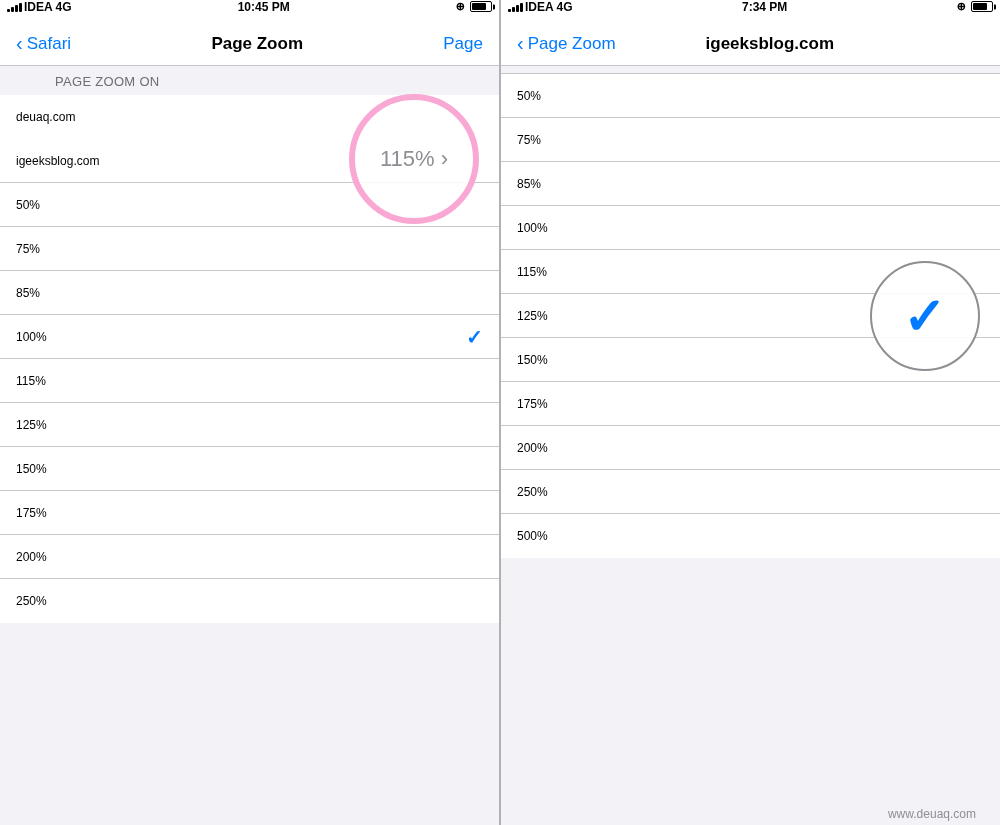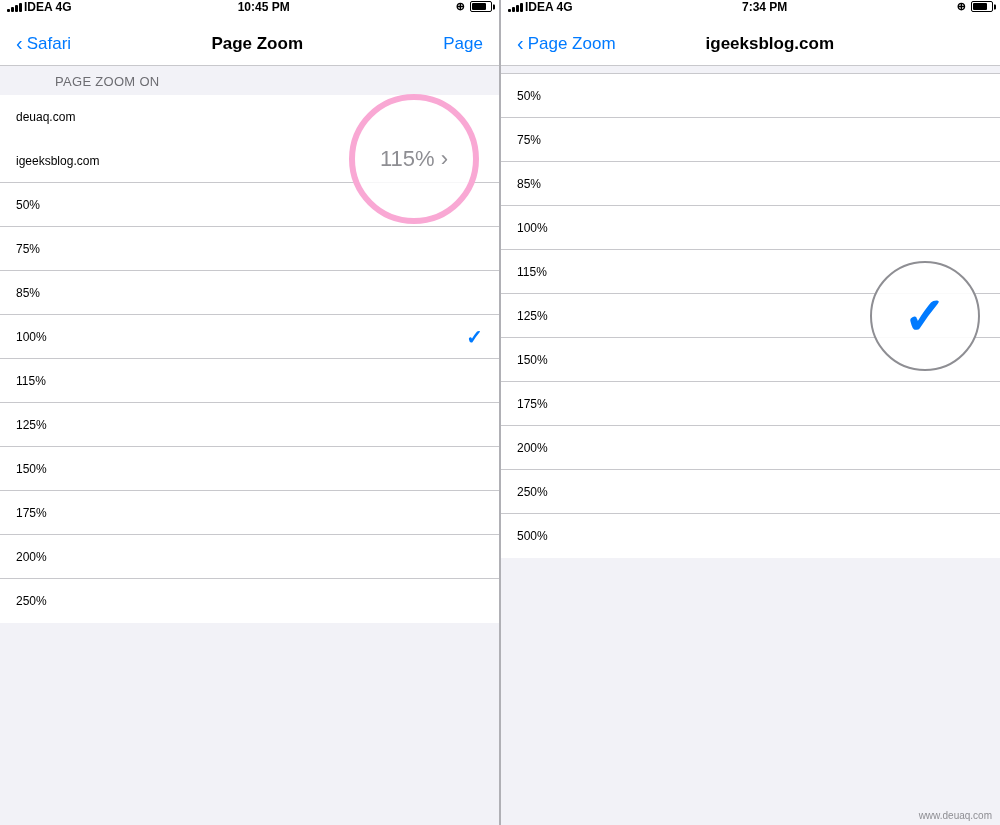--- a/index.html
+++ b/index.html
@@ -220,22 +220,22 @@
     }
 
     
     .website-row-container {
       position: relative;
     }
 
     .bottom-watermark {
       position: absolute;
       bottom: 4px;
-      right: 8px;
-      font-size: 10px;
+      right: 24px;
+      font-size: 12px;
       color: #8e8e93;
     }
   </style>
 </head>
 <body>
 
 <div class="phone-panel">
 
   <div class="status-bar">
     <div class="carrier">

